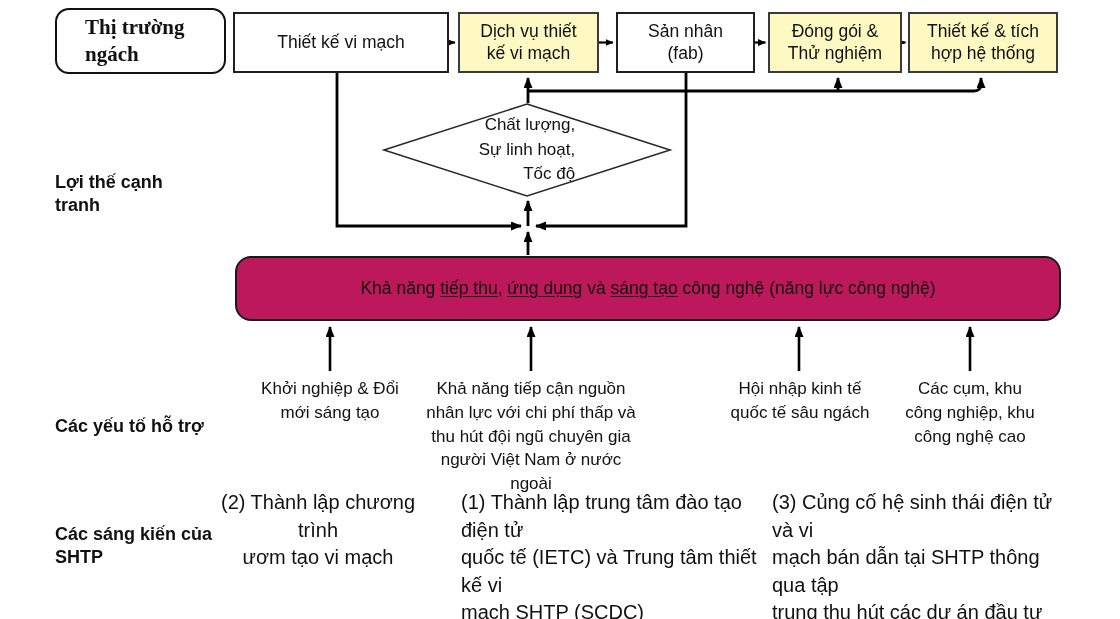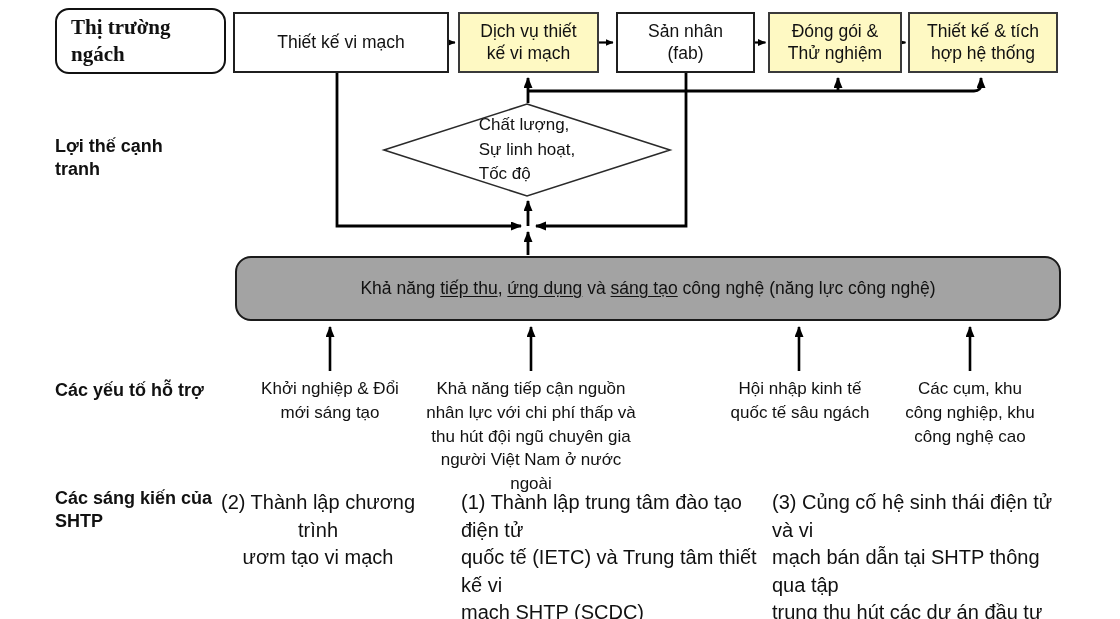--- a/index.html
+++ b/index.html
@@ -12,36 +12,37 @@
     position:absolute;top:12px;height:61px;box-sizing:border-box;
     display:flex;align-items:center;justify-content:center;text-align:center;
     white-space:pre-line;font-size:17.5px;line-height:1.22;
     border:2px solid #1f1f1f;background:#ffffff;
   }
   .chain-box.gray{background:#fef9c3;border-color:#3a3a3a;}
   .niche-box{
     position:absolute;left:55px;top:8px;width:171px;height:66px;box-sizing:border-box;
     border:2.5px solid #111;border-radius:14px;
     display:flex;align-items:center;
-    padding-left:14px;white-space:pre-line;
+    padding-left:28px;white-space:pre-line;
     font-family:"Liberation Serif","DejaVu Serif",serif;
     font-weight:bold;font-size:21px;line-height:1.3;
   }
   .row-label{
     position:absolute;left:55px;font-weight:bold;font-size:18px;line-height:1.25;
     white-space:pre-line;
+    margin-top:36px;
   }
   .diamond-text{
     position:absolute;left:427px;top:112px;width:200px;height:76px;
-    display:flex;align-items:center;justify-content:center;text-align:left;
+    display:flex;align-items:center;justify-content:center;text-align:right;
     white-space:pre-line;font-size:17px;line-height:1.45;
   }
   .core-box{
     position:absolute;left:235px;top:256px;width:826px;height:65px;box-sizing:border-box;
-    border:2px solid #1a1a1a;border-radius:16px;background:#a3a3a3;
+    border:2px solid #1a1a1a;border-radius:16px;background:#be185d;
     display:flex;align-items:center;justify-content:center;text-align:center;
     font-size:17.5px;
   }
   .core-box .u{text-decoration:underline;text-underline-offset:2px;}
   .support-text{
     position:absolute;top:377px;text-align:center;white-space:pre-line;
     font-size:17px;line-height:1.4;
   }
   .init-text{
     position:absolute;top:489px;white-space:pre-line;

